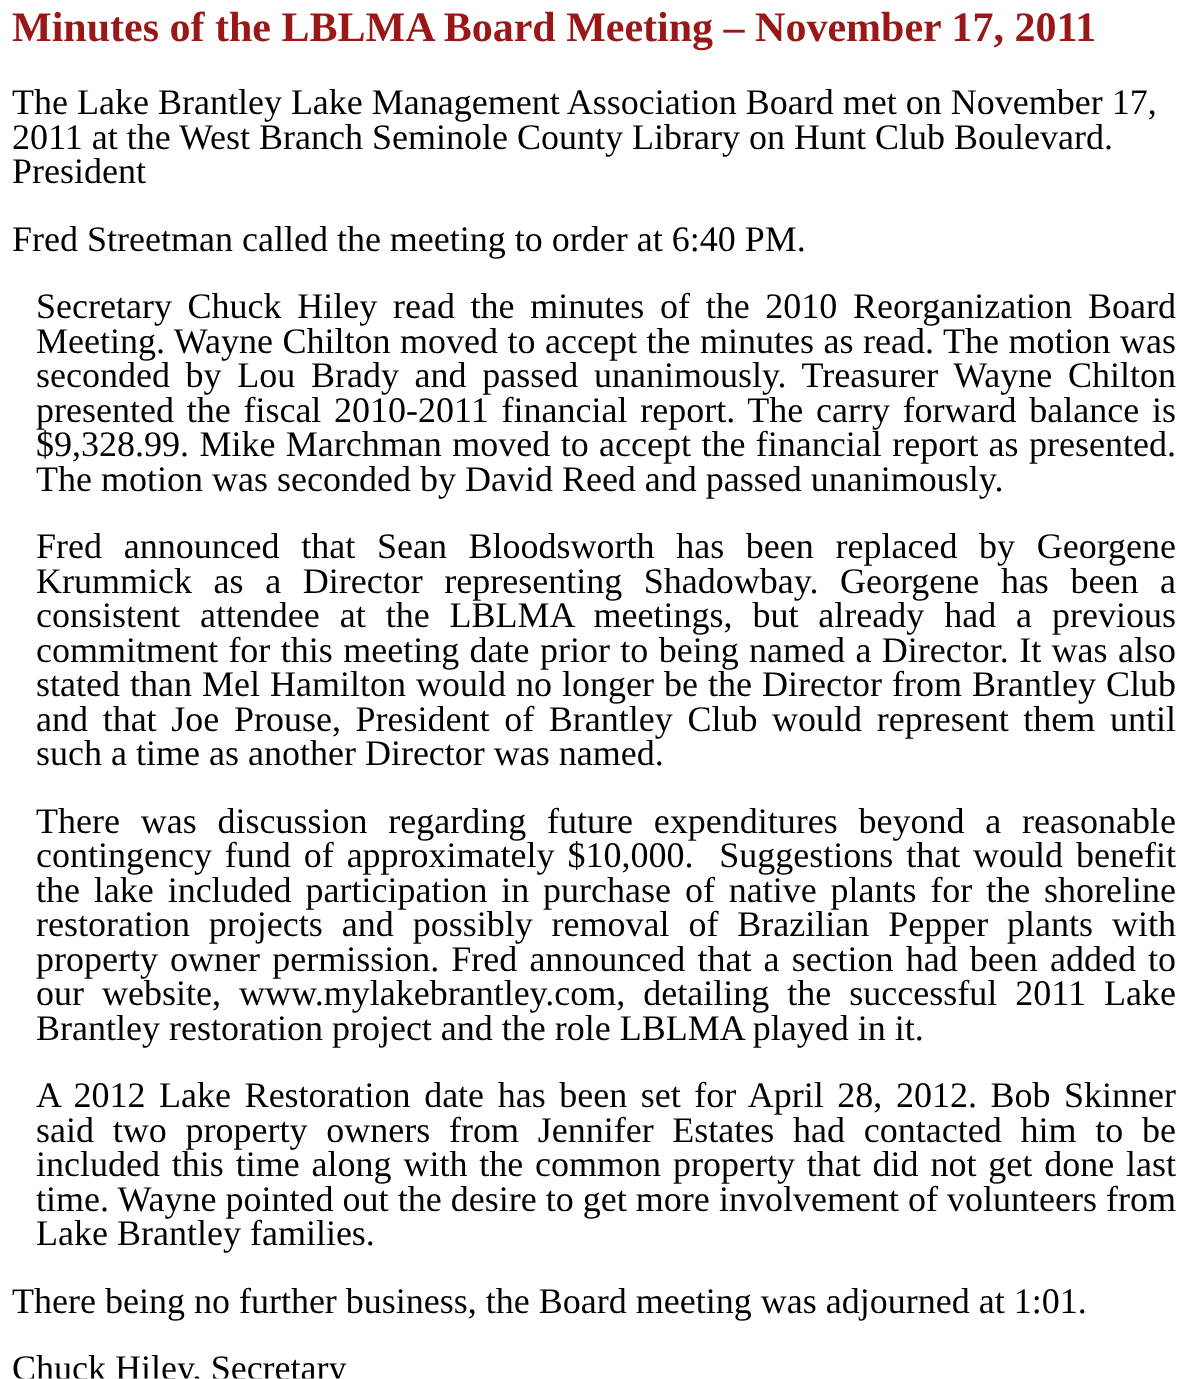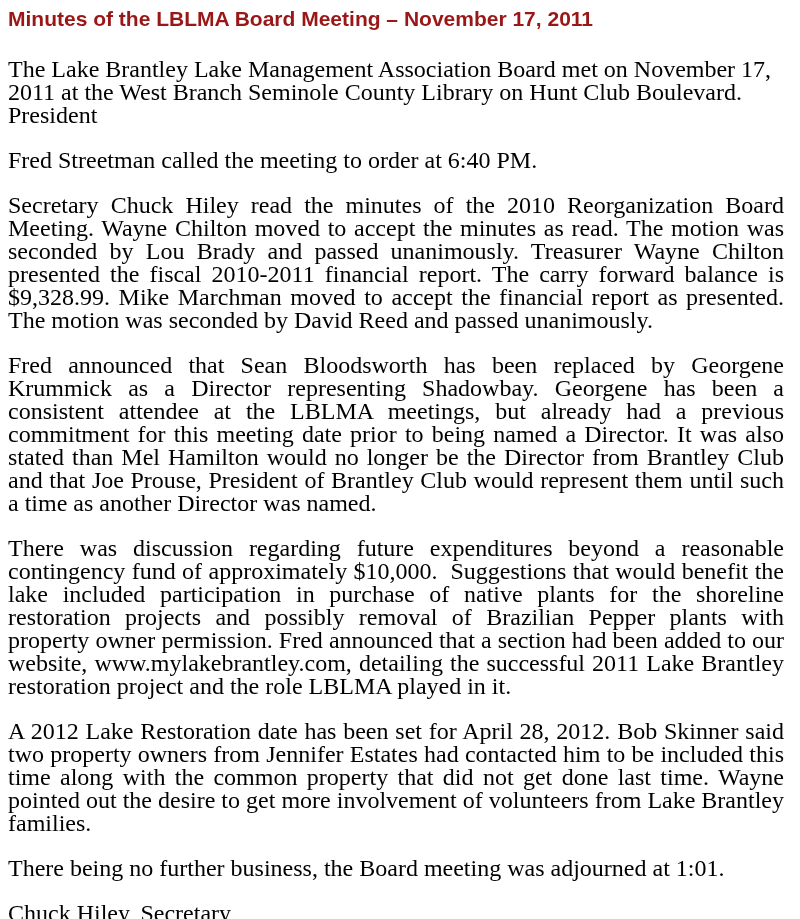--- a/index.html
+++ b/index.html
@@ -14,34 +14,34 @@
     box-sizing: border-box;
     width: 800px;
     height: 919px;
     padding: 5px 16px 6px 8px;
     background: #ffffff;
     color: #000000;
     font-family: "Liberation Serif", "DejaVu Serif", serif;
   }
   .doc-title {
     margin: 0 0 26px 0;
-    font-size: 21px;
+    font-size: 28px;
     line-height: 27px;
     font-weight: bold;
     color: #9a1717;
-    font-family: Liberation Sans, sans-serif;
+    font-family: Liberation Serif, serif;
   }
   .para {
     margin: 0 0 22px 0;
     font-size: 24px;
     line-height: 23px;
     color: #000000;
   }
   .para.align-left { text-align: left; }
-  .para.align-justify { text-align: justify; }
+  .para.align-justify { text-align: justify; margin-left: 16px; }
   .para:last-child { margin-bottom: 0; }
 </style>
 </head>
 <body>
 
 <main class="doc">
   <h1 class="doc-title">Minutes of the LBLMA Board Meeting – November 17, 2011</h1>
 
   <p class="para align-left">The Lake Brantley Lake Management Association Board met on November 17, 2011 at the West Branch Seminole County Library on Hunt Club Boulevard. President</p>
 

